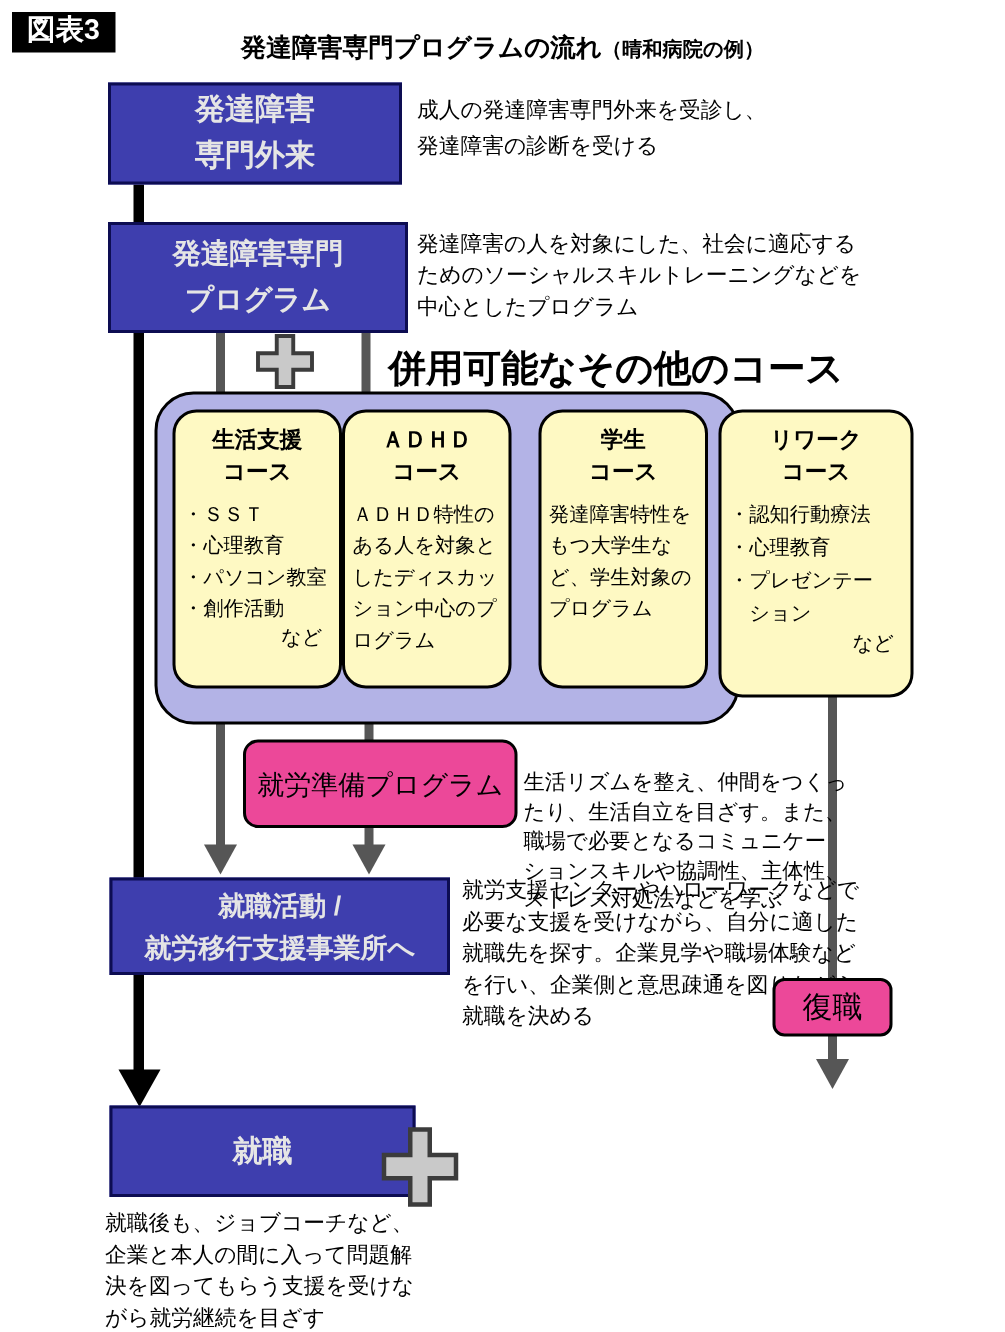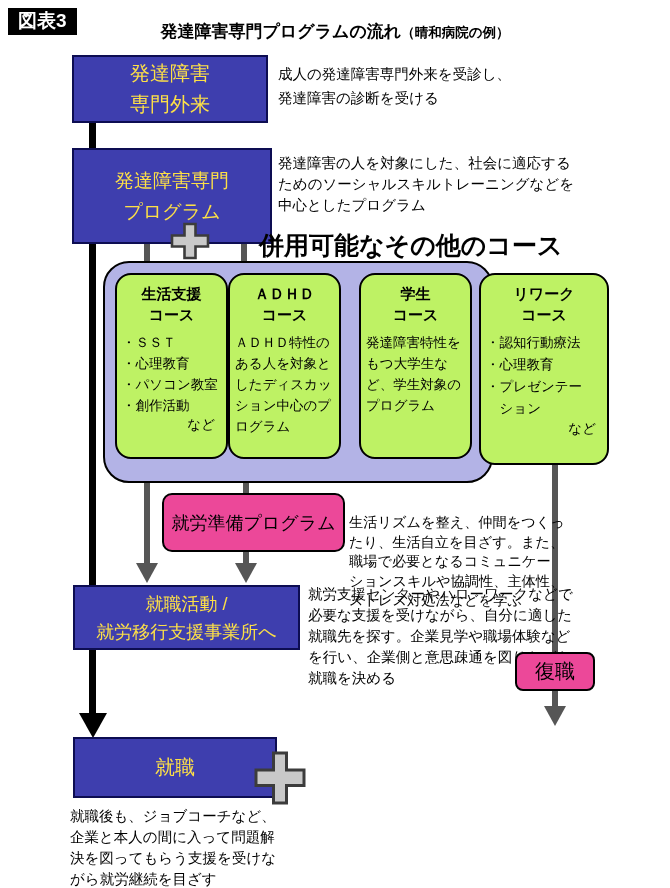--- a/index.html
+++ b/index.html
@@ -9,39 +9,39 @@
   }
   .abs{position:absolute;}
   .pre{white-space:pre-line;}
   
   .fig-badge{left:8px;top:8px;background:#000;color:#fff;font-weight:bold;
     font-size:19px;padding:3px 10px 5px;line-height:1;}
   .title-row{left:0;right:0;top:20px;text-align:center;}
   .title-main{font-size:17px;font-weight:bold;}
   .title-sub{font-size:13.5px;font-weight:bold;}
   
-  .navy{background:#3e3eae;border:2px solid #0d0d52;color:#fde047;
-    display:flex;align-items:center;justify-content:center;text-align:center;box-sizing:border-box;}
+  .navy{background:#3e3eae;border:2px solid #0d0d52;color:#e5e5e5;
+    display:flex;align-items:center;justify-content:center;text-align:center;box-sizing:border-box;font-weight:bold;}
   .box-outpatient{left:72px;top:55px;width:196px;height:68px;font-size:20px;line-height:31px;}
-  .box-program{left:72px;top:148px;width:200px;height:96px;font-size:19px;line-height:31px;}
+  .box-program{left:72px;top:148px;width:200px;height:74px;font-size:19px;line-height:31px;}
   .box-jobhunt{left:73px;top:585px;width:227px;height:65px;font-size:18px;line-height:28px;}
   .box-employment{left:73px;top:737px;width:204px;height:61px;font-size:20px;}
   
   .lav{background:#ec4899;border:2px solid #000;box-sizing:border-box;}
   .box-prep{left:162px;top:493px;width:183px;height:59px;border-radius:10px;
     display:flex;align-items:center;justify-content:center;font-size:18px;}
   .box-return{left:515px;top:652px;width:80px;height:39px;border-radius:8px;
     display:flex;align-items:center;justify-content:center;font-size:20px;}
   .box-peer{left:278px;top:728px;width:322px;height:132px;border-radius:22px;background:#b7b7e8;}
   .peer-title{text-align:center;font-weight:bold;font-size:15.5px;margin-top:5px;}
   .peer-body{font-size:15px;line-height:21px;padding:1px 12px 0 14px;}
   
   .container{left:103px;top:261px;width:390px;height:222px;background:#b3b3e6;
     border:2px solid #000;border-radius:26px;box-sizing:border-box;}
-  .card{background:#bef264;border:2px solid #000;border-radius:16px;box-sizing:border-box;
+  .card{background:#fef9c3;border:2px solid #000;border-radius:16px;box-sizing:border-box;
     top:273px;height:186px;width:113px;padding:8px 5px 0 5px;}
   .card4{left:479px;top:273px;height:192px;width:130px;}
   .card-title{text-align:center;font-weight:bold;font-size:15px;line-height:21px;margin-bottom:7px;}
   .card-body{font-size:13.5px;line-height:21px;}
   .card-body.wide{line-height:22px;}
   .card-etc{font-size:13.5px;text-align:right;padding-right:6px;}
   .heading-courses{left:259px;top:229px;font-size:25px;font-weight:bold;}
   
   .desc{font-size:14.5px;line-height:21px;}
   .desc-outpatient{left:278px;top:62px;line-height:24px;}

